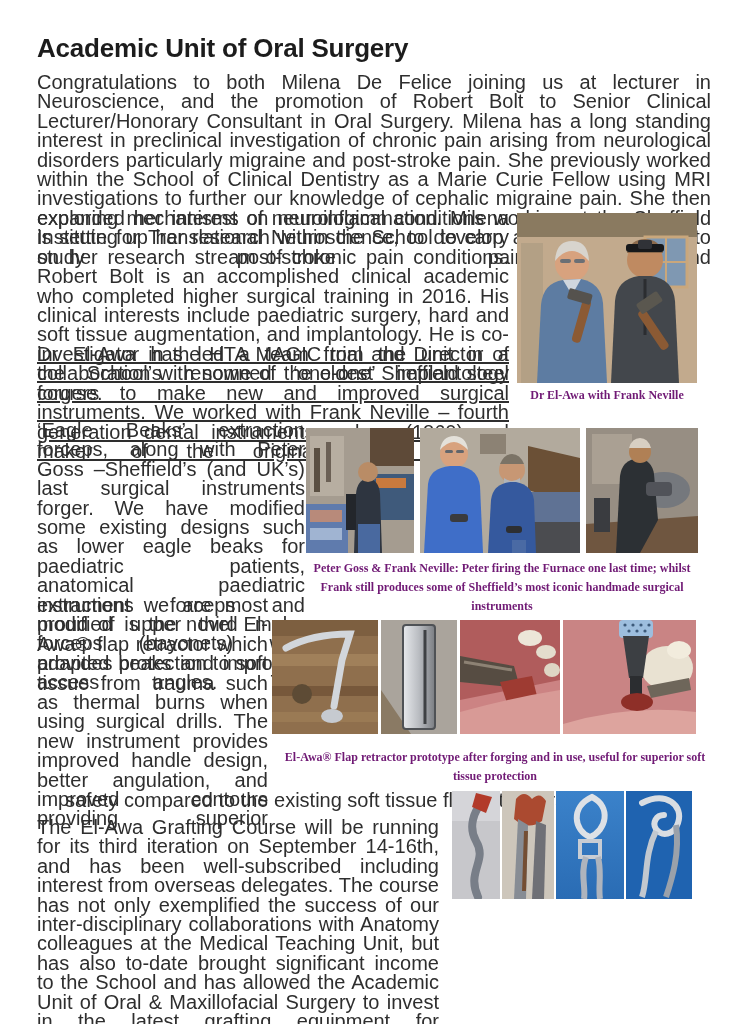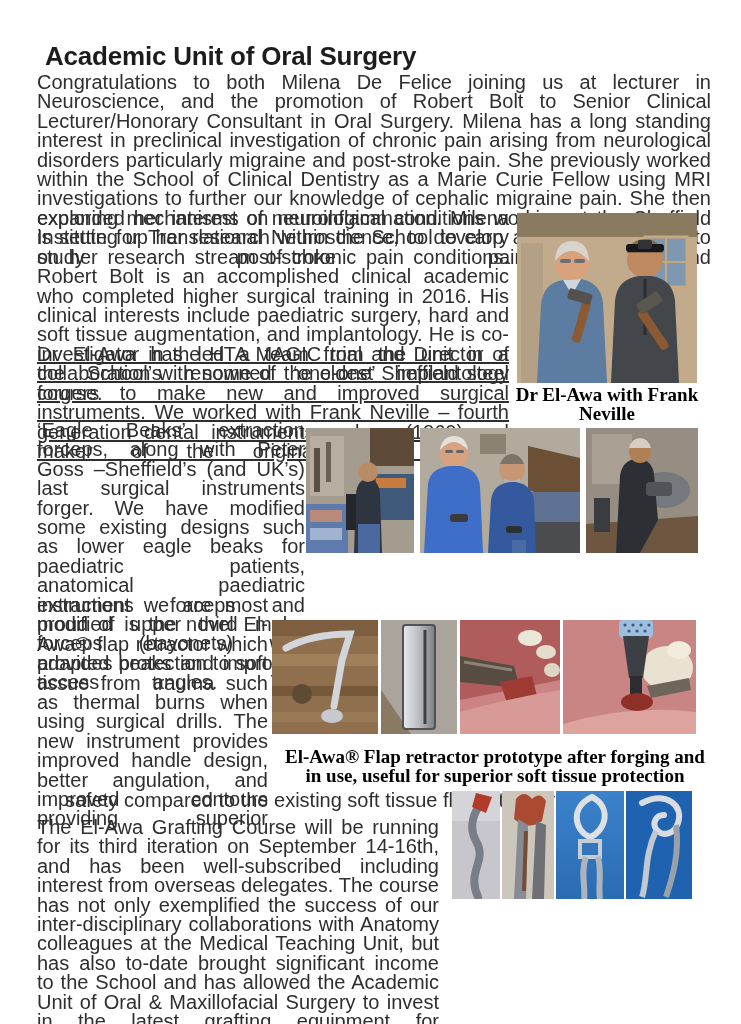--- a/index.html
+++ b/index.html
@@ -1,34 +1,34 @@
 <!DOCTYPE html>
 <html><head>
 <meta charset="utf-8">
 <style>
   html,body{margin:0;padding:0;background:#ffffff;}
   .page{
     position:relative;width:741px;height:1024px;background:#ffffff;
     font-family:"Liberation Sans", sans-serif;color:#2e2e2e;overflow:hidden;
   }
   .title{
-    position:absolute;left:37px;top:33px;margin:8px;
+    position:absolute;left:37px;top:33px;margin:0;
     font-size:26px;font-weight:bold;color:#1c1c1c;letter-spacing:-0.2px;
     font-family:"Liberation Sans", sans-serif;
     text-align:center;
   }
   .txt{
     position:absolute;font-size:20px;line-height:19.4px;
     text-align:justify;white-space:normal;
   }
   .cont{ text-align-last:justify; }
   .single{ text-align:left;margin-left:28px; }
   .cap{
     position:absolute;font-family:"Liberation Serif", serif;font-weight:bold;
-    font-size:19px;line-height:18.8px;text-align:center;color:#000000;
+    font-size:12px;line-height:18.8px;text-align:center;color:#701a75;
   }
   figure{margin:0;padding:0;}
   .strip{position:absolute;display:flex;}
   .photo{position:relative;overflow:hidden;background:#d8d4cc;}
   .photo svg{display:block;}
 </style>
 </head>
 <body>
 
 <div class="page">
@@ -124,20 +124,21 @@
         <path d="M0 96 L112 88 L112 125 L0 125 Z" fill="#6f5640"></path>
         <rect x="8" y="70" width="16" height="34" fill="#3a3c40"></rect>
         <ellipse cx="78" cy="62" rx="26" ry="18" fill="#75787d"></ellipse>
         <path d="M30 125 L34 48 Q36 32 52 30 Q66 32 68 46 L72 92 L54 125 Z" fill="#2c3034"></path>
         <circle cx="54" cy="24" r="11" fill="#b08055"></circle>
         <path d="M43 20 Q46 10 54 10 Q62 10 65 20 Z" fill="#d8cfc2"></path>
         <rect x="60" y="54" width="26" height="14" rx="4" fill="#515359"></rect>
       </svg>
     </div>
   </figure>
+  <figcaption class="cap" style="left:300px;top:559px;width:404px;">Peter Goss &amp; Frank Neville: Peter firing the Furnace one last time; whilst Frank still produces some of Sheffield’s most iconic handmade surgical instruments</figcaption>
 
   <figure class="strip" style="left:272px;top:620px;width:424px;height:114px;gap:3px;">
     <div class="photo" style="width:106px;height:114px;">
       <svg viewBox="0 0 106 114" width="106" height="114">
         <rect width="106" height="114" fill="#8f6f4d"></rect>
         <rect x="0" y="0" width="106" height="16" fill="#7d5f40"></rect>
         <rect x="0" y="34" width="106" height="12" fill="#a0805a"></rect>
         <rect x="0" y="66" width="106" height="10" fill="#77583b"></rect>
         <rect x="0" y="92" width="106" height="10" fill="#9a7a54"></rect>
         <circle cx="30" cy="74" r="10" fill="#5d4b35"></circle>

